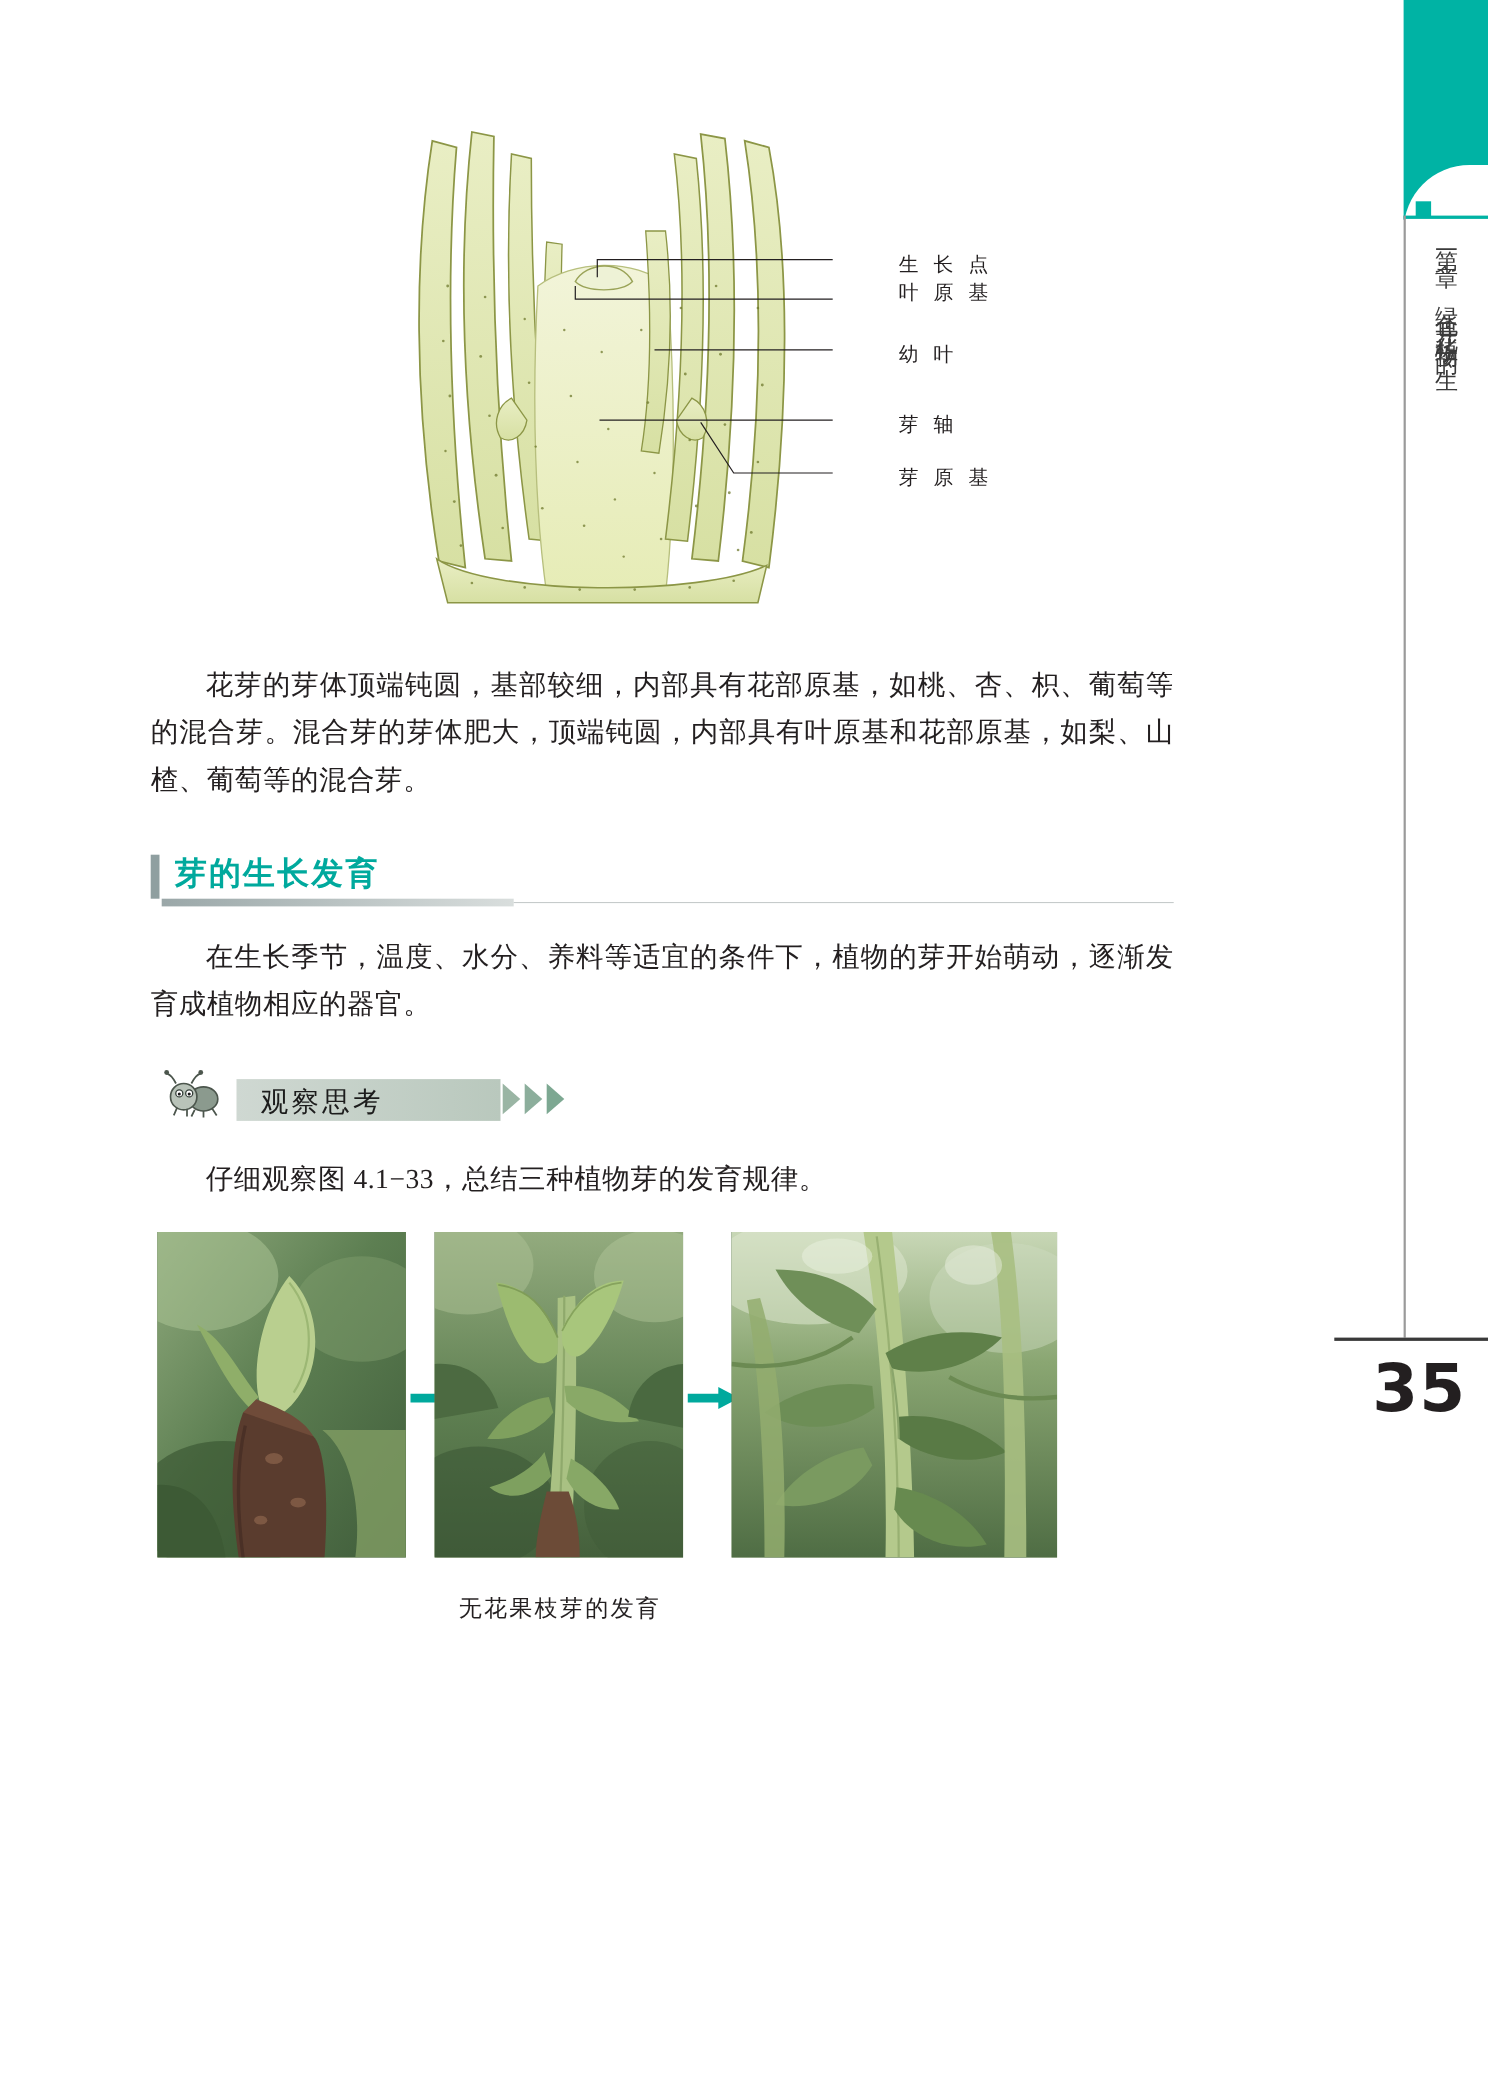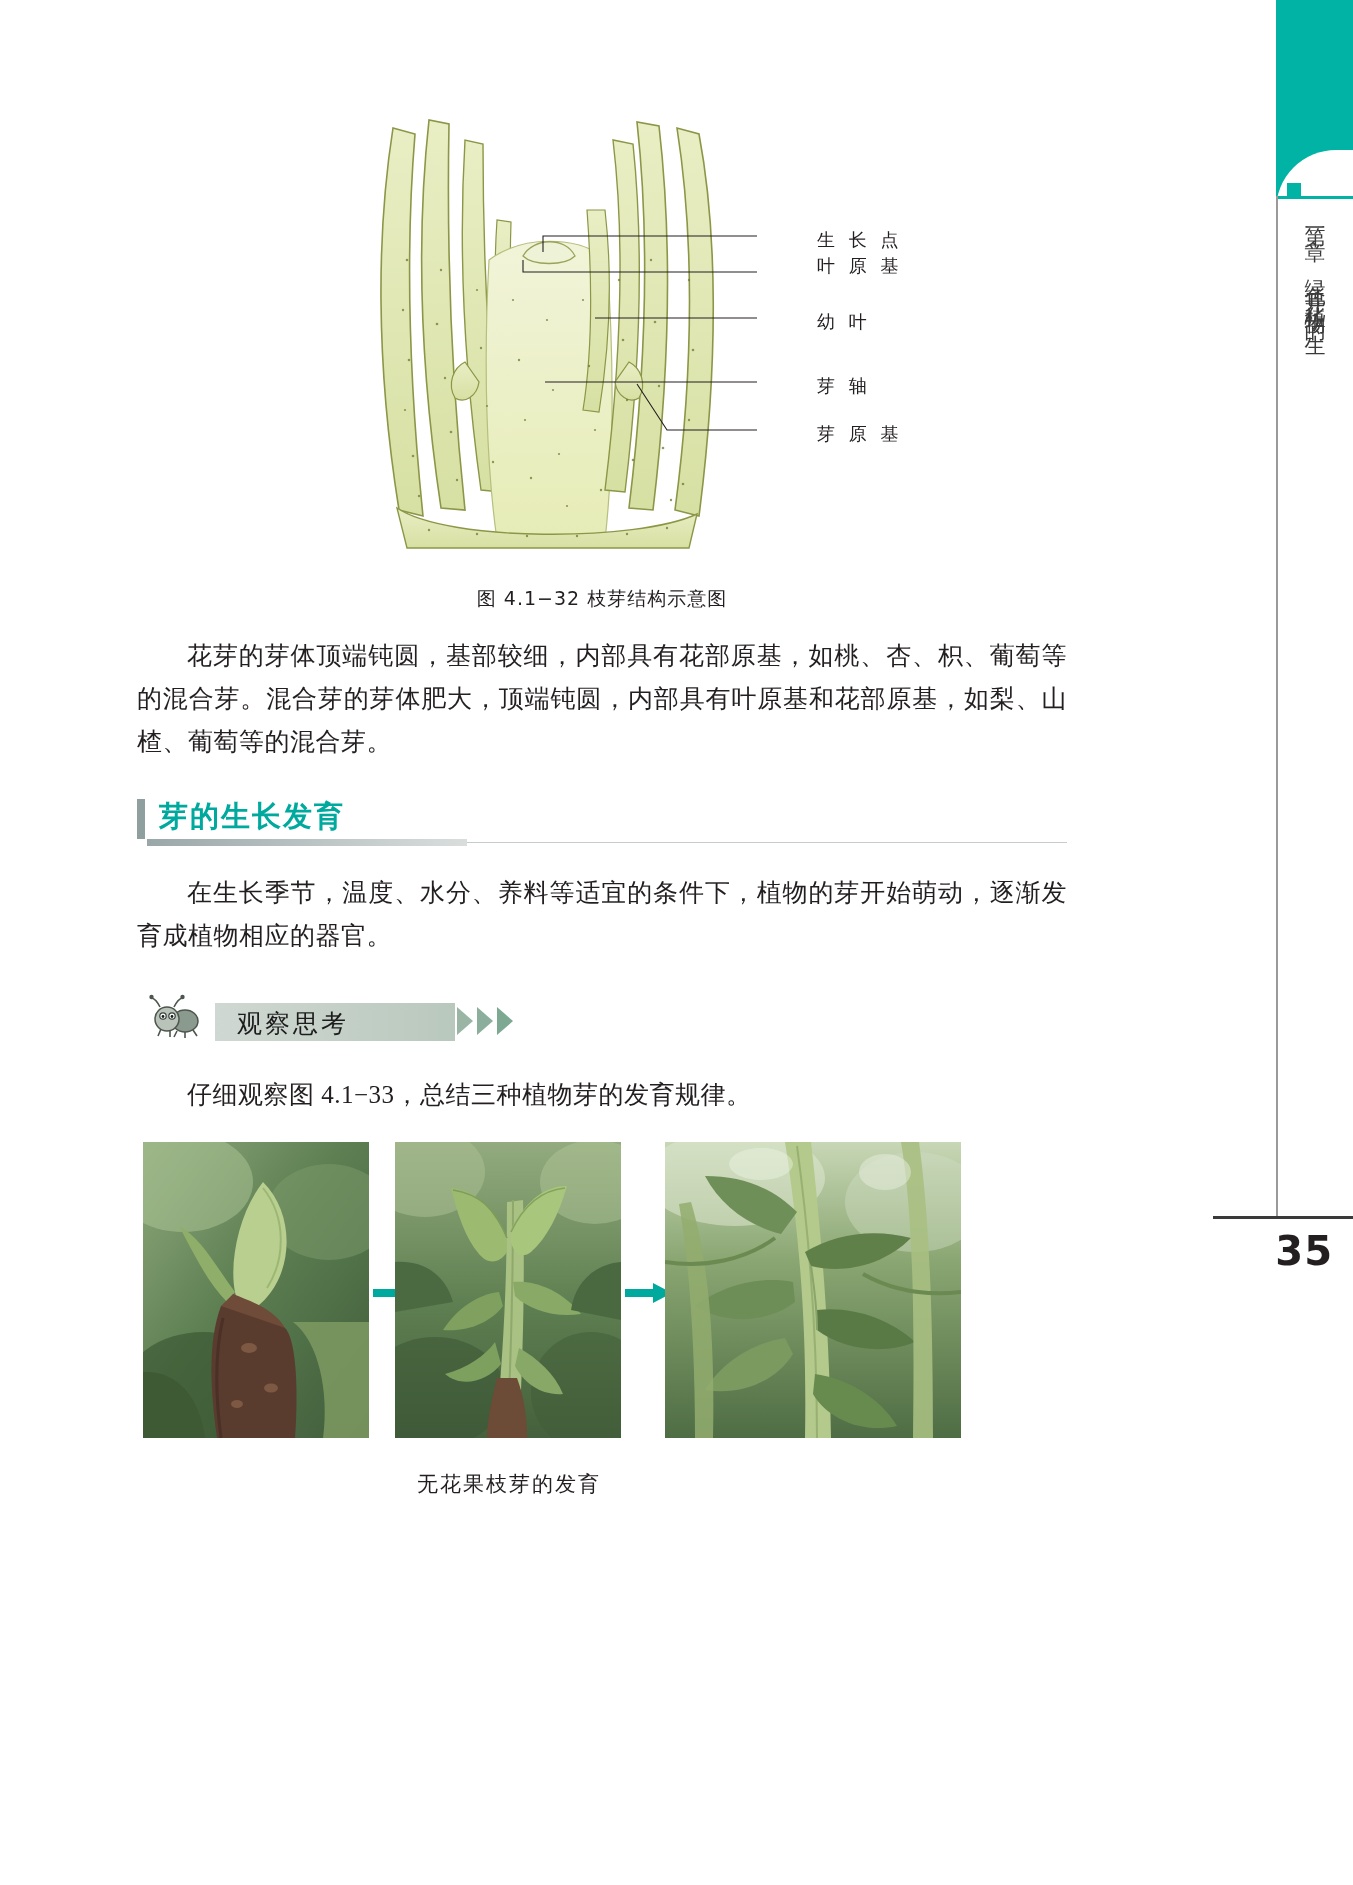--- a/index.html
+++ b/index.html
@@ -79,21 +79,21 @@
     top: 1216px;
     width: 140px;
     height: 3px;
     background: #3a3a3a;
   }
   .page-number {
     position: absolute;
     right: 20px;
     top: 1228px;
     font-family: "DejaVu Sans", "Liberation Sans", sans-serif;
-    font-size: 40px;
+    font-size: 60px;
     font-weight: bold;
     color: #231f20;
     letter-spacing: 1px;
   }
 
   
   .content {
     position: absolute;
     left: 137px;
     top: 0;
@@ -143,21 +143,21 @@
     line-height: 43px;
     text-align: justify;
     text-indent: 2em;
     margin: 22px 0 0 0;
     letter-spacing: 0.5px;
   }
 
   
   .section-head {
     position: relative;
-    margin-top: 34px;
+    margin-top: 44px;
     height: 52px;
   }
   .section-head .bar {
     position: absolute;
     left: 0;
     top: 2px;
     width: 8px;
     height: 40px;
     background: #8f9fa0;
   }
@@ -376,21 +376,20 @@
 
     <div class="bud-labels">
       <div class="bud-label" style="top:118px;left:0;">生 长 点</div>
       <div class="bud-label" style="top:144px;left:0;">叶 原 基</div>
       <div class="bud-label" style="top:200px;left:0;">幼    叶</div>
       <div class="bud-label" style="top:264px;left:0;">芽    轴</div>
       <div class="bud-label" style="top:312px;left:0;">芽 原 基</div>
     </div>
   </div>
 
-  <div class="fig-caption">图 4.1−32   枝芽结构示意图</div>
 
   <p class="para">花芽的芽体顶端钝圆，基部较细，内部具有花部原基，如桃、杏、枳、葡萄等的混合芽。混合芽的芽体肥大，顶端钝圆，内部具有叶原基和花部原基，如梨、山楂、葡萄等的混合芽。</p>
 
   <div class="section-head">
     <div class="bar"></div>
     <div class="label">芽的生长发育</div>
     <div class="grad"></div>
     <div class="thinline"></div>
   </div>
 

